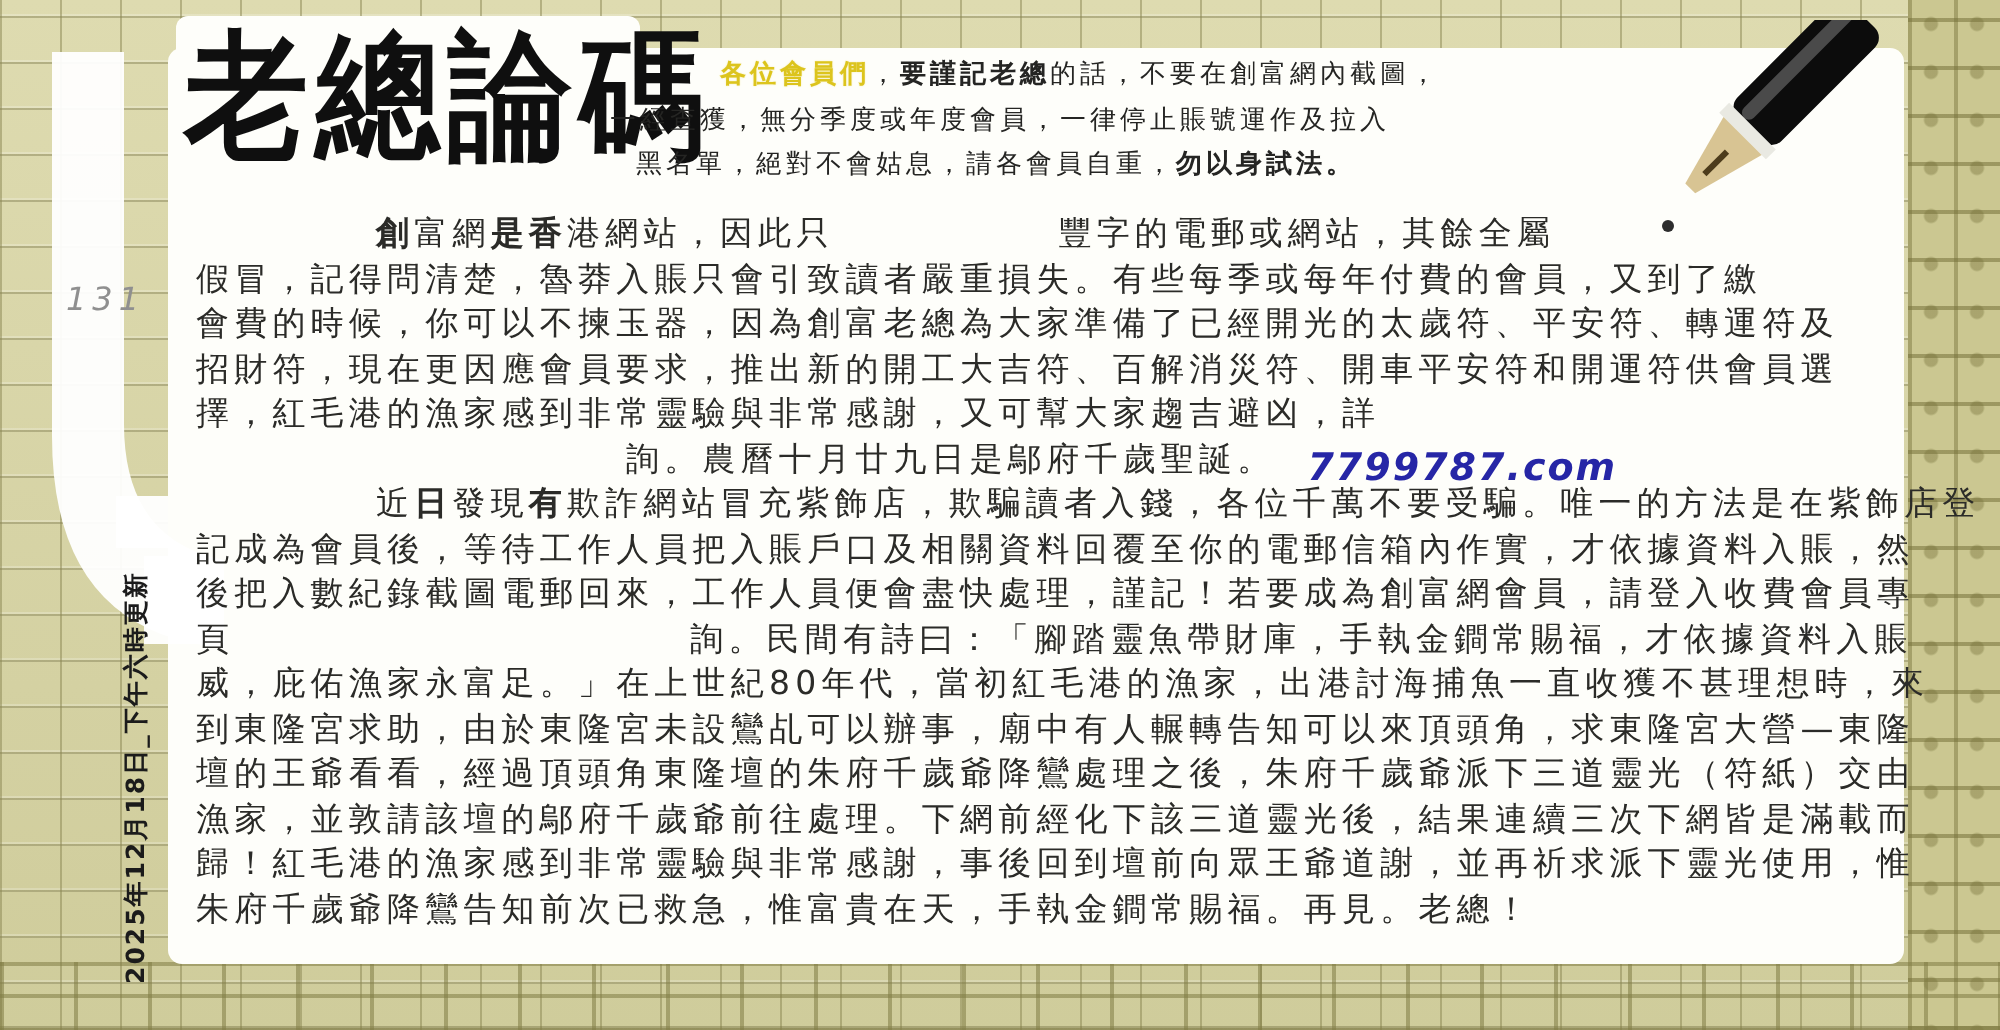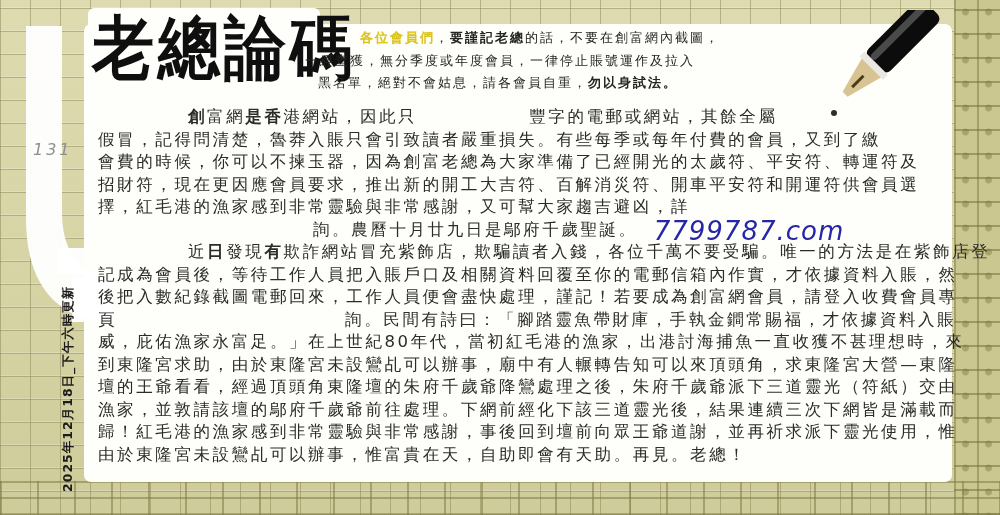--- a/index.html
+++ b/index.html
@@ -56,21 +56,21 @@
   }
   .bodytext{
     position:absolute; left:84px; top:106px; width:868px;
     font-size:16.5px; color:#2b2b28; letter-spacing:2.6px;margin-left:14px;
   }
   .tl{ height:22.5px; line-height:22.5px; white-space:nowrap; }
   .b{ font-weight:800; }
   .y{ font-weight:800; color:#dcc41d; text-shadow:0 0 1px #f4ecb0; }
   .gap{ display:inline-block; }
   .wm{
-    font-size:26px; font-weight:400; font-style:italic; color:#2626a6;
+    font-size:19px; font-weight:700; font-style:italic; color:#2626a6;
     letter-spacing:1px; margin-left:16px; vertical-align:-5px;
   }
 </style>
 </head>
 <body>
 
 <div class="canvas">
 
   <div class="right-border"></div>
   <div class="bottom-band"></div>
@@ -119,17 +119,17 @@
     <div>
         <div class="tl" style="padding-left: 90px;"><span class="">近</span><span class="b">日</span><span class="">發現</span><span class="b">有</span><span class="">欺詐網站冒充紫飾店，欺騙讀者入錢，各位千萬不要受騙。唯一的方法是在紫飾店登</span></div>
         <div class="tl"><span class="">記成為會員後，等待工作人員把入賬戶口及相關資料回覆至你的電郵信箱內作實，才依據資料入賬，然</span></div>
         <div class="tl"><span class="">後把入數紀錄截圖電郵回來，工作人員便會盡快處理，謹記！若要成為創富網會員，請登入收費會員專</span></div>
         <div class="tl"><span class="">頁</span><span class="gap" style="width: 228px;"></span><span class="">詢。民間有詩曰：「腳踏靈魚帶財庫，手執金鐧常賜福，才依據資料入賬</span></div>
         <div class="tl"><span class="">威，庇佑漁家永富足。」在上世紀80年代，當初紅毛港的漁家，出港討海捕魚一直收獲不甚理想時，來</span></div>
         <div class="tl"><span class="">到東隆宮求助，由於東隆宮未設鸞乩可以辦事，廟中有人輾轉告知可以來頂頭角，求東隆宮大營—東隆</span></div>
         <div class="tl"><span class="">壇的王爺看看，經過頂頭角東隆壇的朱府千歲爺降鸞處理之後，朱府千歲爺派下三道靈光（符紙）交由</span></div>
         <div class="tl"><span class="">漁家，並敦請該壇的鄔府千歲爺前往處理。下網前經化下該三道靈光後，結果連續三次下網皆是滿載而</span></div>
         <div class="tl"><span class="">歸！紅毛港的漁家感到非常靈驗與非常感謝，事後回到壇前向眾王爺道謝，並再祈求派下靈光使用，惟</span></div>
-        <div class="tl"><span class="">由於東隆宮未設鸞乩可以辦事，惟富貴在天，自助即會有天助。再見。老總！</span></div>
+        <div class="tl"><span class="">朱府千歲爺降鸞告知前次已救急，惟富貴在天，手執金鐧常賜福。再見。老總！</span></div>
       </div>
   </div>
 
 </div>
 
 </body></html>

